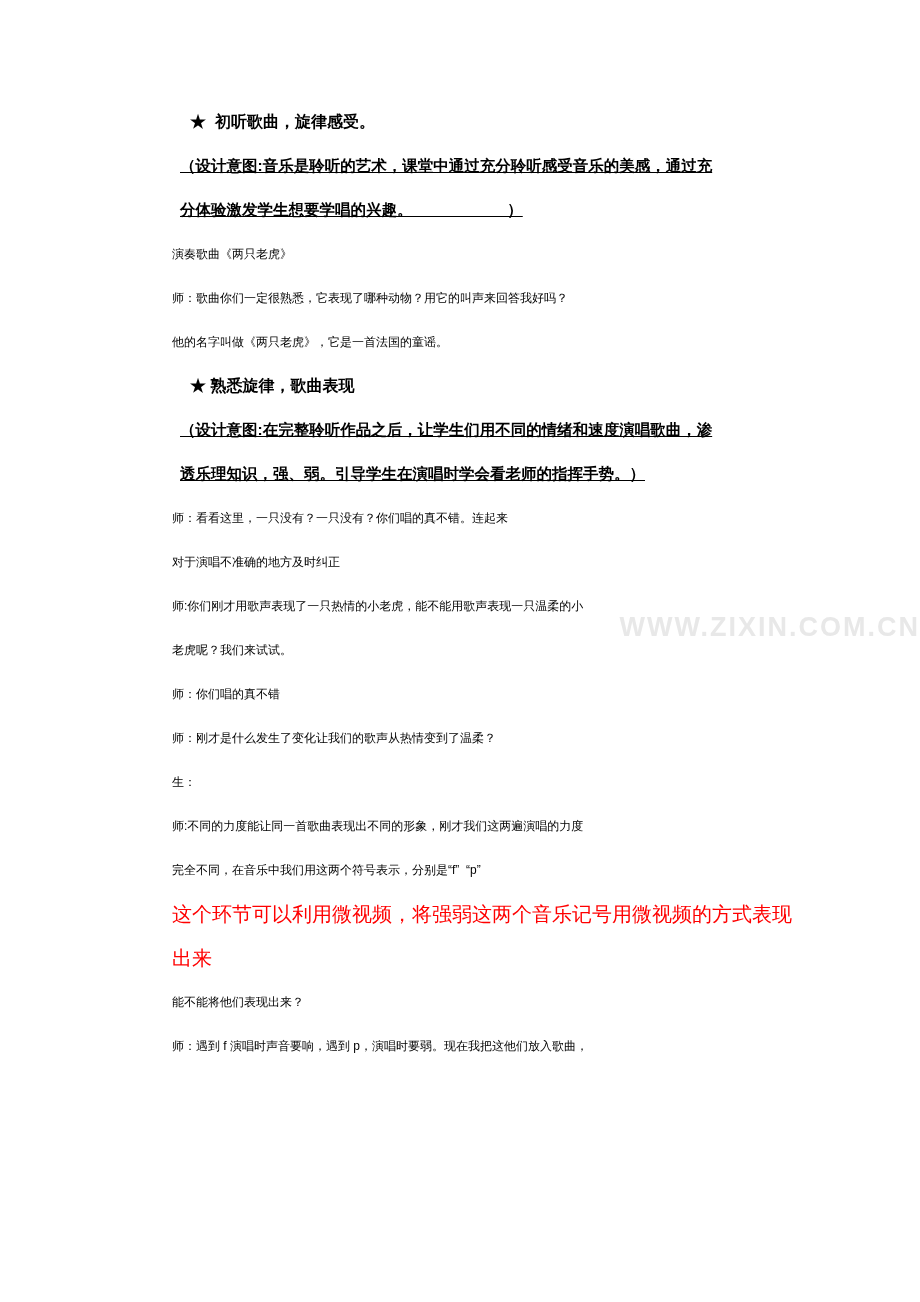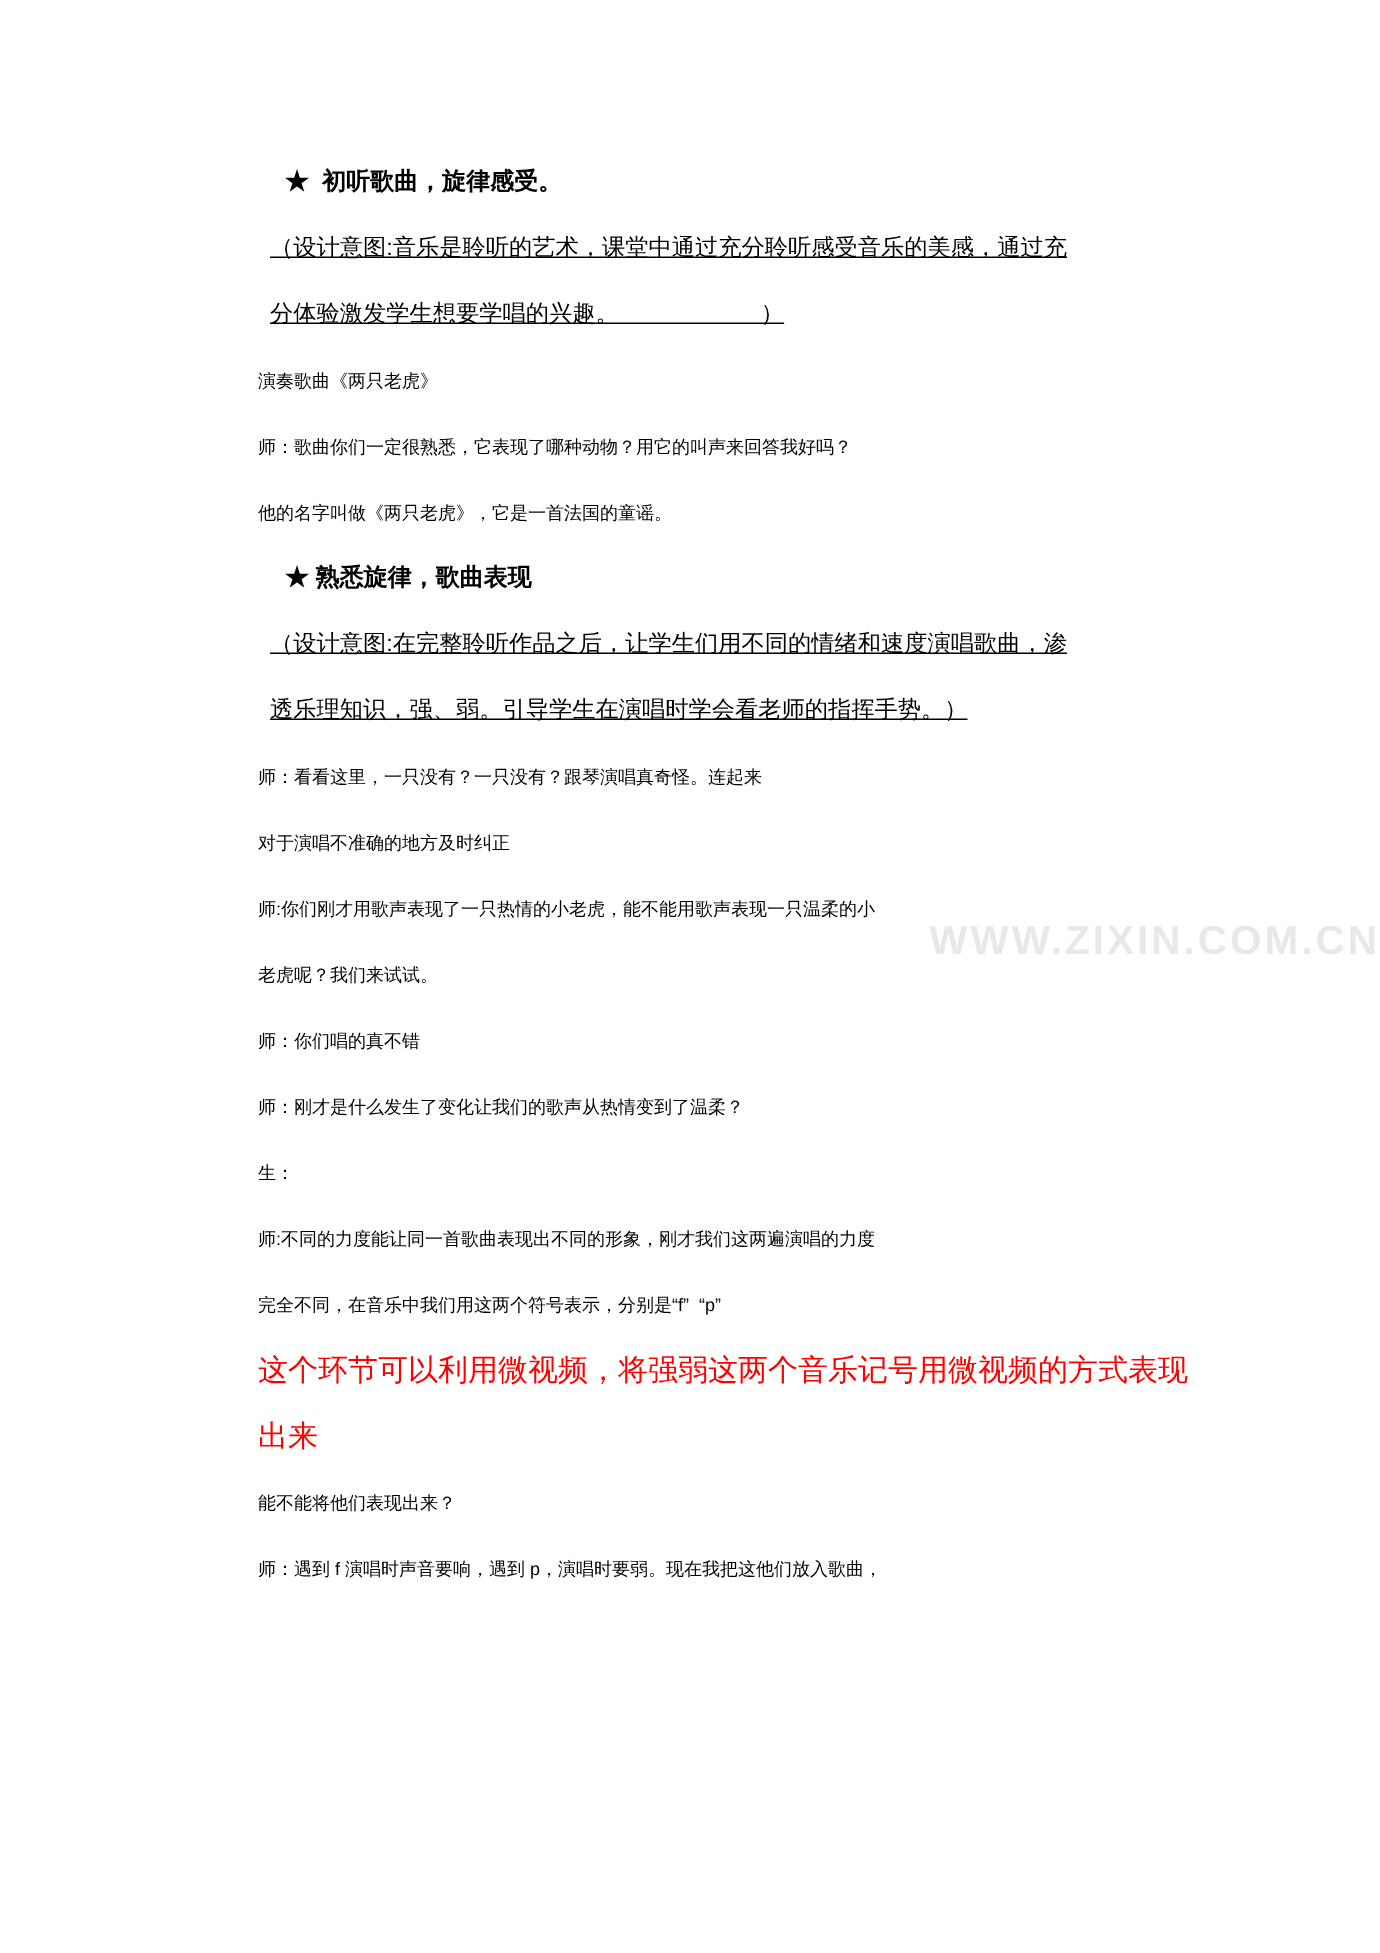--- a/index.html
+++ b/index.html
@@ -54,20 +54,21 @@
     line-height: 44px;
   }
   .indent-star {
     padding-left: 18px;
   }
   .design-note {
     text-decoration: underline;
     font-size: 15.5px;
     line-height: 44px;
     padding-left: 8px;
+    font-weight: bold;
   }
   .body-line {
     font-size: 12px;
     line-height: 44px;
   }
   .red {
     color: #ff0000;
     font-size: 20px;
     line-height: 44px;
   }
@@ -89,21 +90,21 @@
     <p class="body-line">演奏歌曲《两只老虎》</p>
     <p class="body-line">师：歌曲你们一定很熟悉，它表现了哪种动物？用它的叫声来回答我好吗？</p>
 
     <p class="body-line">他的名字叫做《两只老虎》，它是一首法国的童谣。</p>
 
     <p class="bullet-head indent-star">★ 熟悉旋律，歌曲表现</p>
 
     <p class="design-note">（设计意图:在完整聆听作品之后，让学生们用不同的情绪和速度演唱歌曲，渗</p>
     <p class="design-note">透乐理知识，强、弱。引导学生在演唱时学会看老师的指挥手势。）</p>
 
-    <p class="body-line">师：看看这里，一只没有？一只没有？跟琴演唱真奇怪。连起来</p>
+    <p class="body-line">师：看看这里，一只没有？一只没有？你们唱的真不错。连起来</p>
     <p class="body-line">对于演唱不准确的地方及时纠正</p>
     <p class="body-line">师:你们刚才用歌声表现了一只热情的小老虎，能不能用歌声表现一只温柔的小</p>
     <p class="body-line">老虎呢？我们来试试。</p>
     <p class="body-line">师：你们唱的真不错</p>
     <p class="body-line">师：刚才是什么发生了变化让我们的歌声从热情变到了温柔？</p>
     <p class="body-line">生：</p>
     <p class="body-line">师:不同的力度能让同一首歌曲表现出不同的形象，刚才我们这两遍演唱的力度</p>
     <p class="body-line">完全不同，在音乐中我们用这两个符号表示，分别是“f”  “p”</p>
 
     <p class="red">这个环节可以利用微视频，将强弱这两个音乐记号用微视频的方式表现出来</p>

